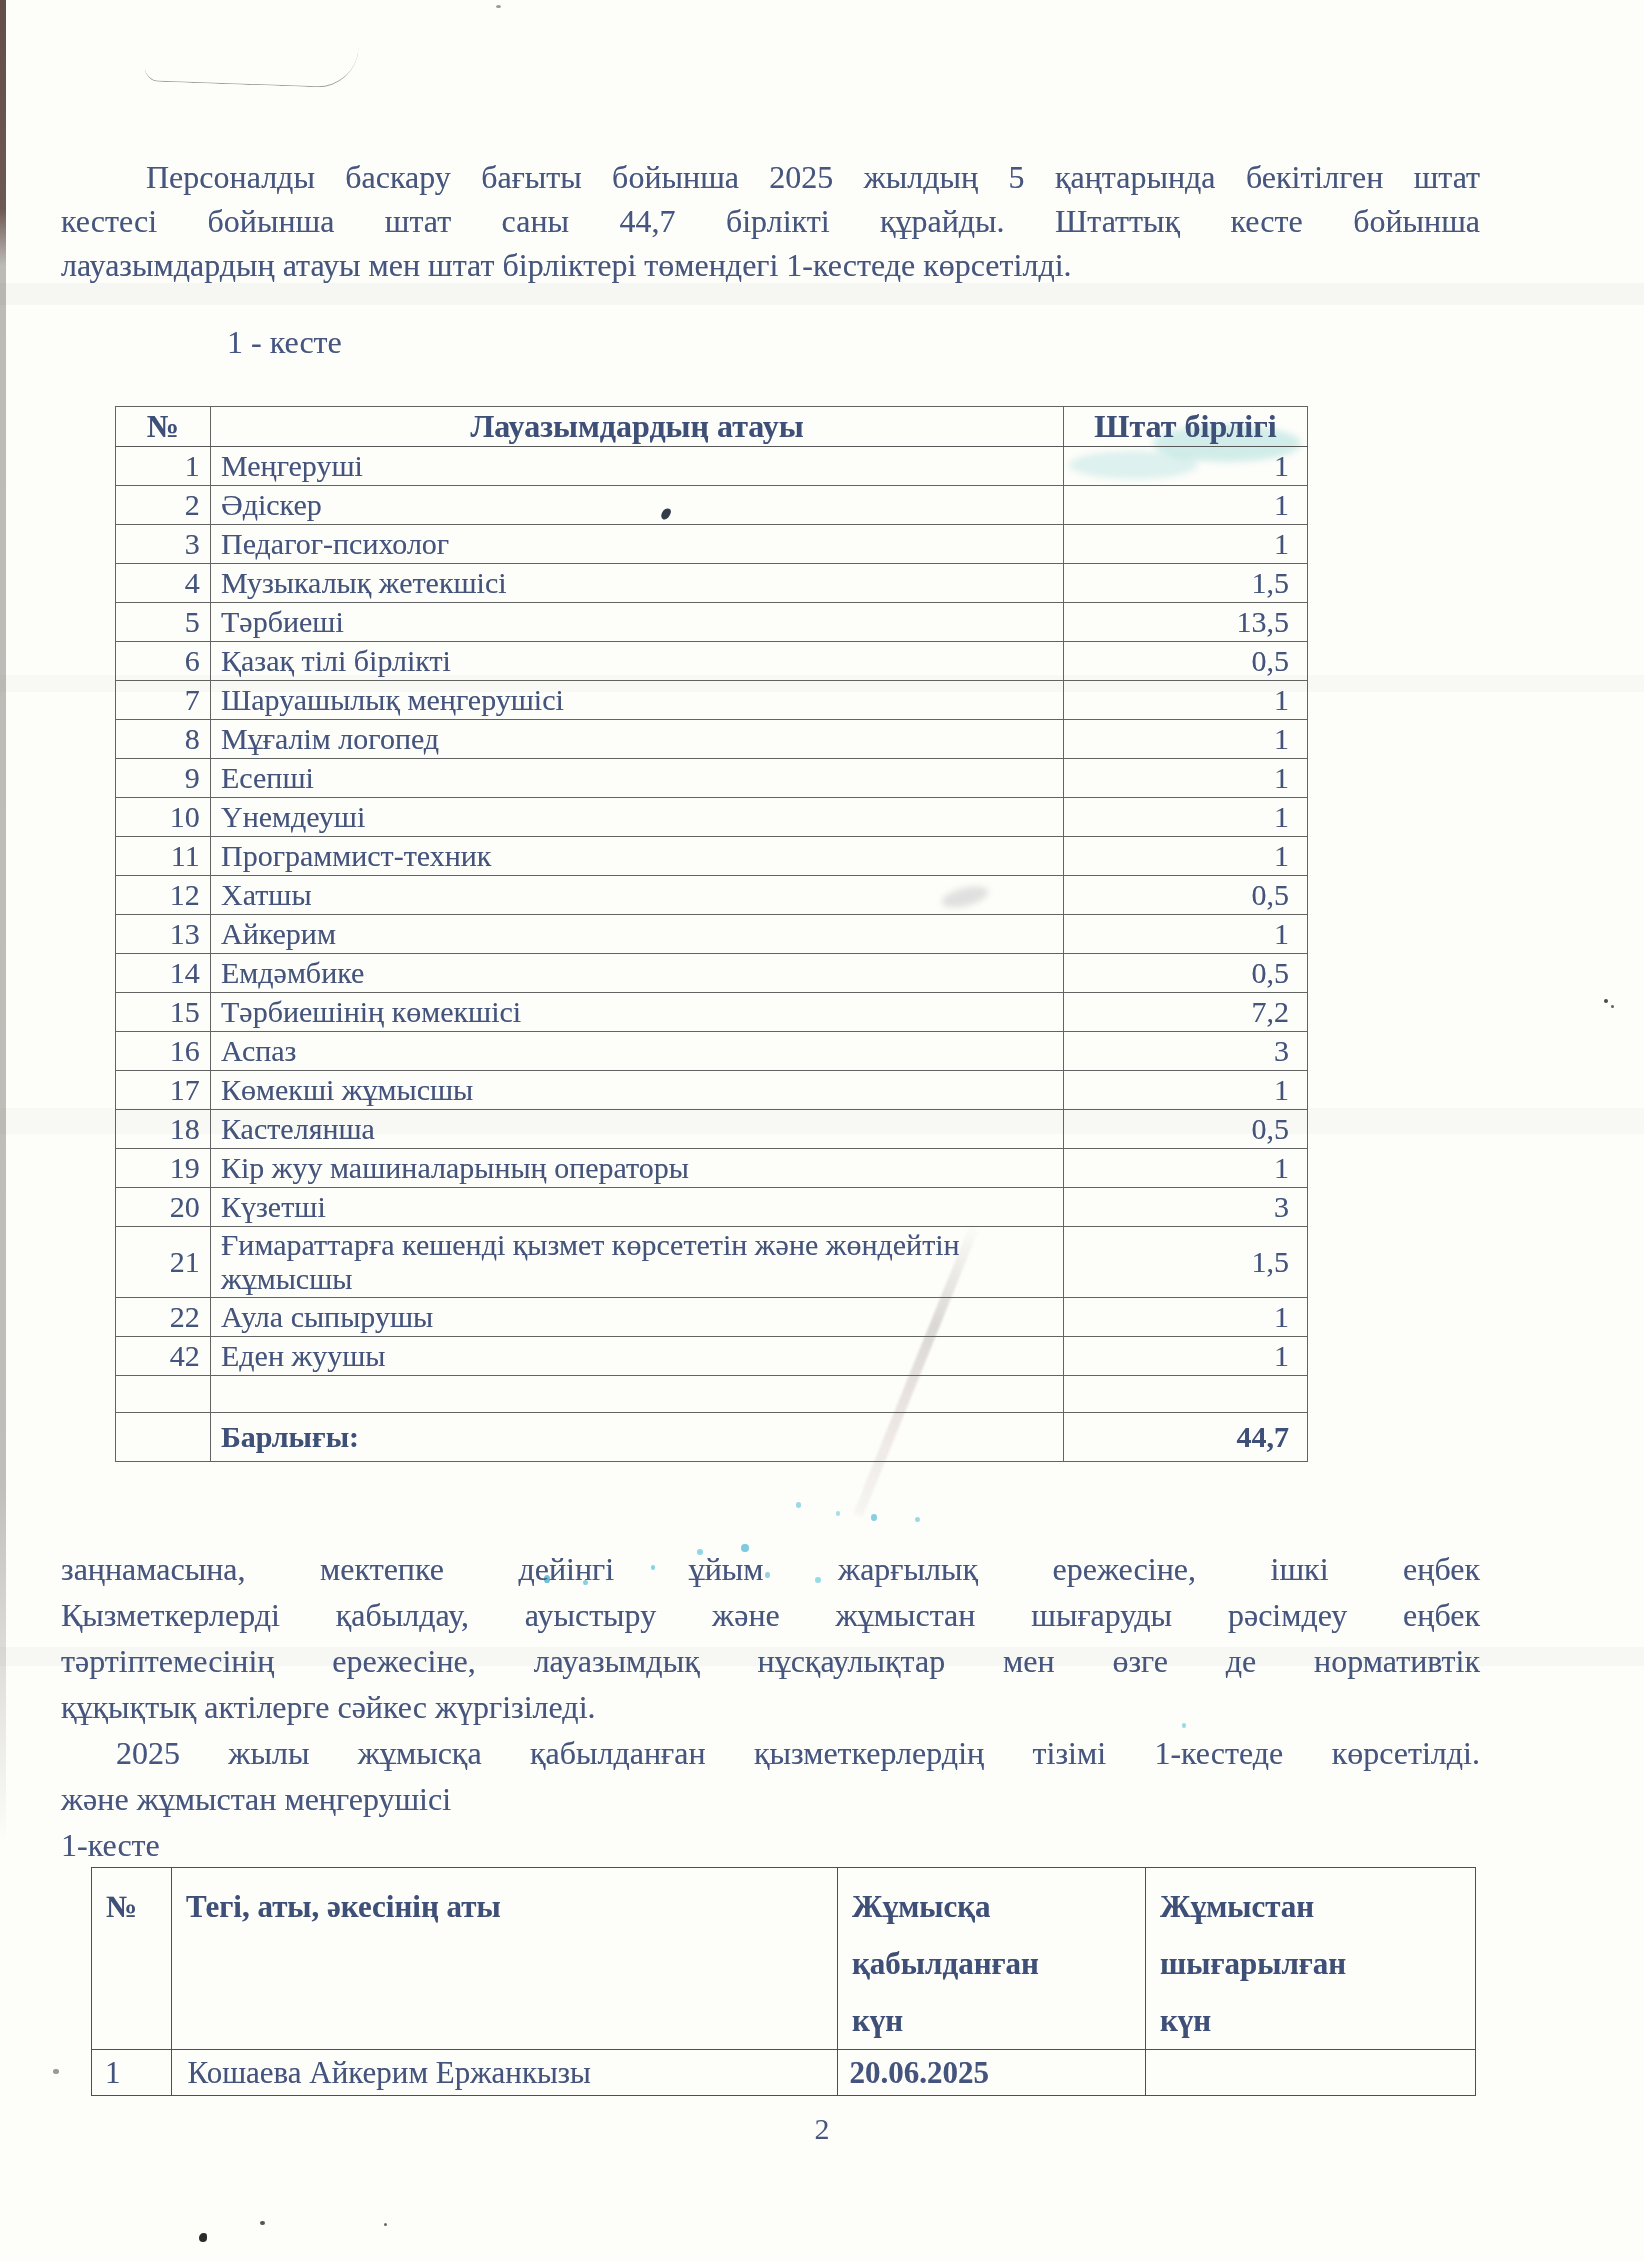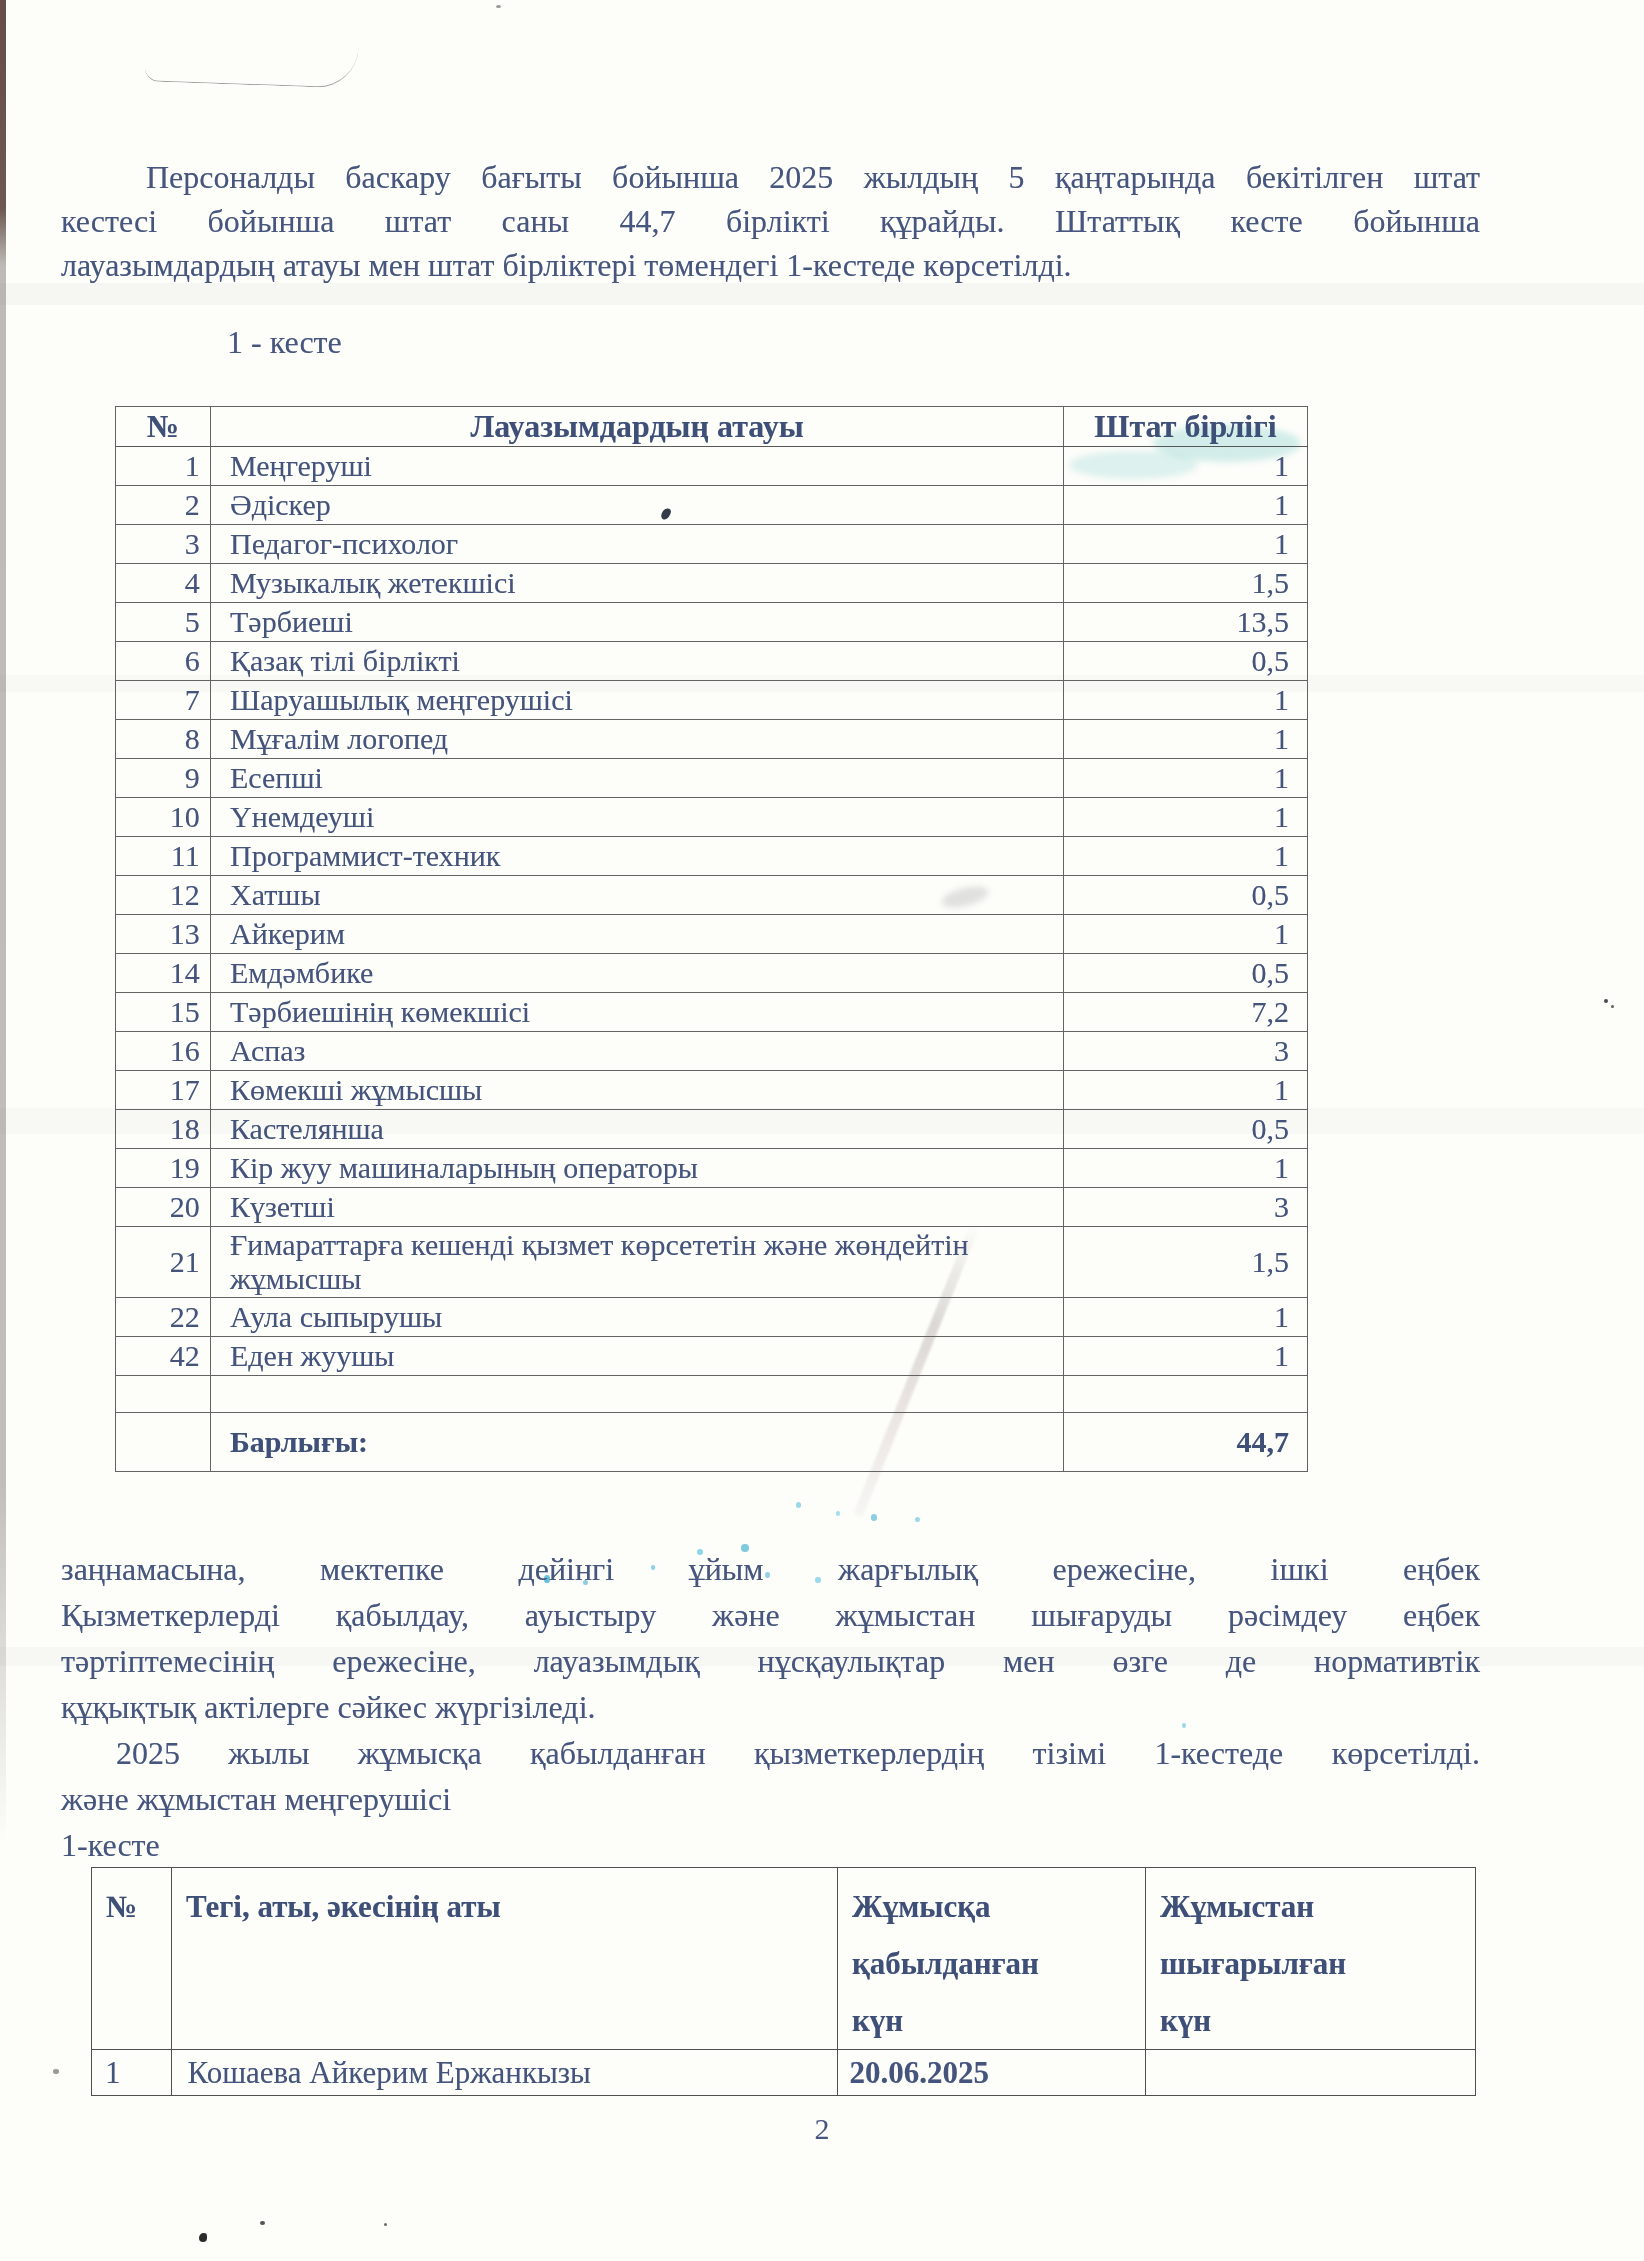--- a/index.html
+++ b/index.html
@@ -22,24 +22,24 @@
   table{border-collapse:collapse;table-layout:fixed;}
   .t1{position:absolute;left:115px;top:406px;width:1192px;
       font-size:30px;color:#44547c;border:1.9px solid #4f4f4f;}
   .t1 th,.t1 td{border:1.3px solid #636363;overflow:hidden;
       text-shadow:0 0 0.6px rgba(68,84,124,.4);}
   .t1 thead tr{height:37px;}
   .t1 thead th{font-size:32px;font-weight:bold;text-align:center;color:#3f5078;
       border-bottom:1.9px solid #575757;}
   .t1 tbody tr{height:39px;}
   .t1 .c-num{text-align:right;padding-right:10.3px;}
-  .t1 .c-name{text-align:left;padding-left:19px;}
+  .t1 .c-name{text-align:left;padding-left:10px;}
   .t1 .c-units{text-align:right;padding-right:18px;}
   .t1 .empty-row{height:37px;}
-  .t1 .total-row{height:59px;font-weight:bold;color:#3f5078;}
+  .t1 .total-row{height:49px;font-weight:bold;color:#3f5078;}
   
   .t2{position:absolute;left:91px;top:1867px;width:1384px;
       font-size:31px;color:#44547c;border:1.9px solid #464646;}
   .t2 th,.t2 td{border:1.9px solid #4f4f4f;overflow:hidden;
       text-shadow:0 0 0.6px rgba(68,84,124,.4);}
   .t2 thead tr{height:169px;}
   .t2 thead th{font-weight:bold;color:#3f5078;text-align:left;vertical-align:top;
       white-space:pre-line;line-height:57px;padding:10.3px 5.2px 0 14px;}
   .t2 tbody tr{height:46px;}
   .t2 .c2-num{text-align:left;padding-left:13px;}

